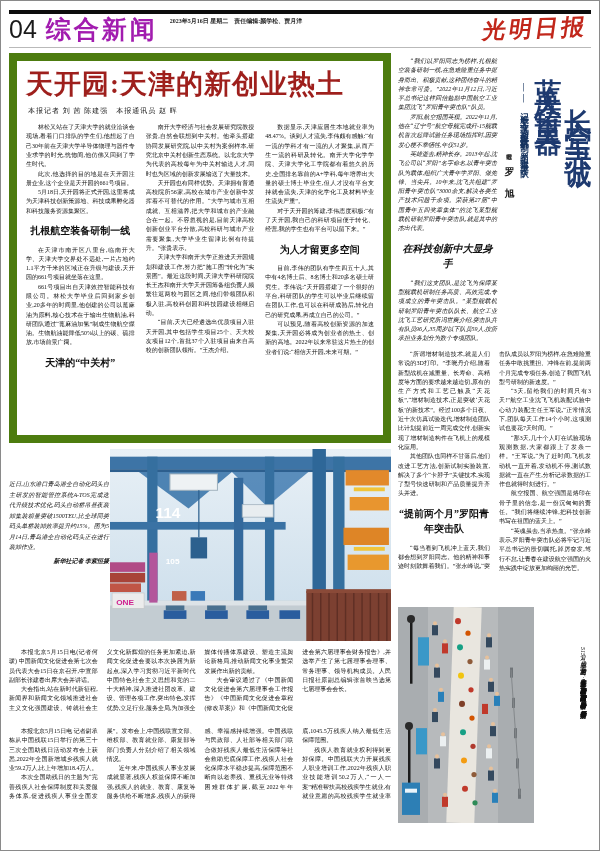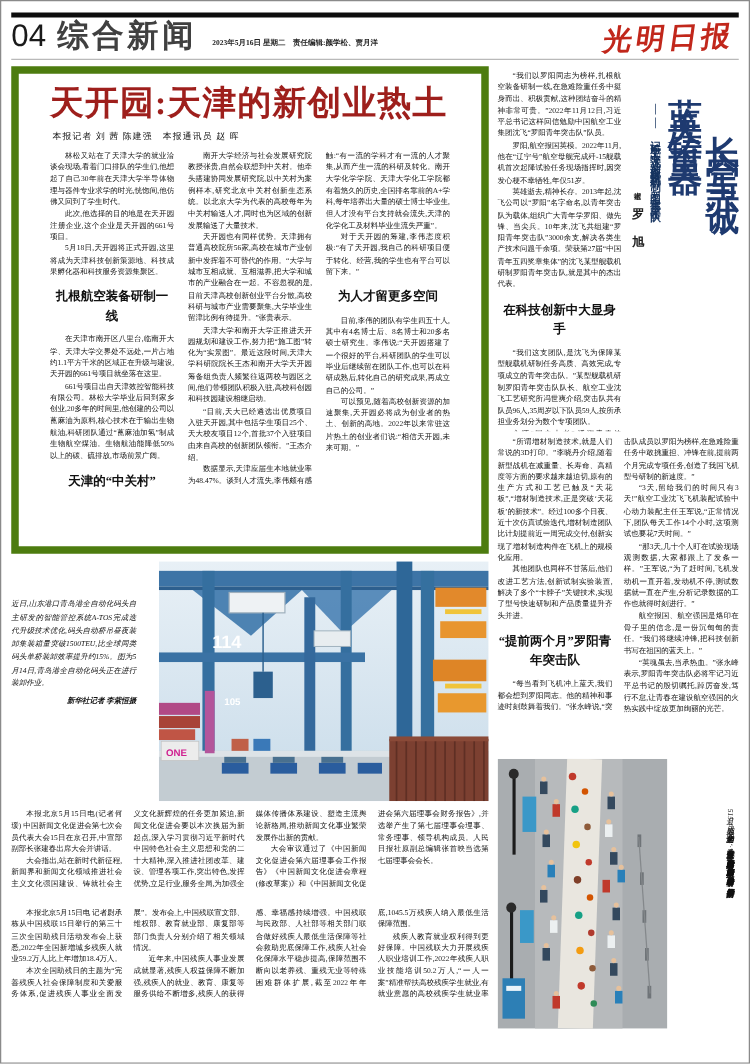--- a/index.html
+++ b/index.html
@@ -1,55 +1,55 @@
 <!DOCTYPE html>
 <html><head>
 <meta charset="utf-8">
 <style>
   html,body{margin:0;padding:0;background:#e9e9e9;}
   .page{width:600px;height:851px;margin:0 auto;background:#fff;border:1px solid #8a8a8a;
         box-sizing:border-box;padding:6px 8px;position:relative;overflow:hidden;
         font-family:"Liberation Serif",serif;color:#111;}
   .top-rule{height:4px;background:#0d0d0d;margin-top:3px;}
-  .hdr{display:flex;align-items:flex-end;border-bottom:1px solid #b9b9b9;padding:3px 0 5px;}
+  .hdr{display:flex;border-bottom:1px solid #b9b9b9;padding:3px 0 5px;}
   .pagenum{font-family:"Liberation Sans",sans-serif;font-size:25px;color:#1a1a1a;margin-right:9px;line-height:1;}
-  .section{font-size:25px;font-weight:bold;color:#404040;letter-spacing:3px;line-height:1;}
+  .section{font-size:25px;font-weight:bold;color:#a21caf;letter-spacing:3px;line-height:1;}
   .dateline{font-size:6px;font-weight:bold;color:#222;margin-left:12px;padding-bottom:3px;}
   .masthead{margin-left:auto;font-size:23px;font-weight:bold;color:#c1271b;
             transform:skewX(-10deg) rotate(-2deg);letter-spacing:3px;line-height:1;padding-right:4px;}
   .mainrow{display:flex;gap:7px;margin-top:5px;}
   .leftcol{width:382px;flex:none;}
   .rightcol{flex:1;min-width:0;}
 
   
-  .feature{border:6px solid #4d7c0f;box-sizing:border-box;height:390px;padding:7px 25px 4px;overflow:hidden;}
+  .feature{border:8px solid #4d7c0f;box-sizing:border-box;height:390px;padding:7px 9px 4px;overflow:hidden;}
   .f-head{font-size:27px;font-weight:bold;color:#9e1f1c;letter-spacing:1px;margin:1px 0 6px;line-height:1.15;}
   .f-byline{font-size:7px;font-weight:normal;margin:0 0 7px 2px;letter-spacing:1px;}
   .f-body{column-count:3;column-gap:11px;font-size:6px;line-height:1.55;text-align:justify;height:312px;overflow:hidden;}
   .para{margin:0;text-indent:2em;}
   .subhead{font-size:10px;font-weight:bold;text-align:center;margin:7px 0;}
 
   
-  .portfig{display:flex;gap:18px;height:192px;margin-top:6px;justify-content:flex-end;}
+  .portfig{display:flex;gap:1px;height:192px;margin-top:6px;justify-content:flex-end;}
   .port-cap{width:100px;flex:none;font-size:6px;line-height:1.75;text-align:justify;
             font-style:italic;padding-top:30px;box-sizing:border-box;}
   .port-credit{font-style:italic;font-weight:bold;text-align:right;margin-top:3px;font-size:6px;}
   .photo{flex:1;min-width:0;overflow:hidden;}
   .photo svg{display:block;width:100%;height:100%;}
 
   
   .barticle{margin-top:7px;}
   .b-head{font-size:20px;font-weight:bold;letter-spacing:0;line-height:1.1;margin:0 0 5px;
           text-align:justify;text-align-last:justify;}
   .b-body{column-count:4;column-gap:9px;font-size:6px;line-height:1.55;text-align:justify;overflow:hidden;}
   .b-body.a{height:72px;} .b-body.b{height:76px;}
 
   
   .skytop{display:flex;height:292px;overflow:hidden;}
-  .sky-text{flex:1;min-width:0;font-size:6px;line-height:1.55;text-align:justify;overflow:hidden;padding:4px 5px 0 0;}
+  .sky-text{flex:1;min-width:0;font-size:6px;line-height:1.55;text-align:justify;overflow:hidden;padding:4px 5px 0 0;font-style:italic;}
   .v{writing-mode:vertical-rl;}
   .headblock{flex:none;display:flex;gap:3px;padding-top:4px;}
   .sky-byline{font-size:6px;padding-top:92px;color:#222;}
   .sky-byline .nm{font-size:10px;font-weight:bold;letter-spacing:9px;margin-top:8px;display:inline-block;}
   .sky-sub{font-size:8.5px;font-weight:bold;letter-spacing:2.5px;padding-top:26px;color:#15335f;}
   .sky-h{font-size:27px;font-weight:bold;color:#1e3a70;letter-spacing:13px;line-height:1;}
   .sky-h.h2{padding-top:30px;}
   .skybottom{column-count:2;column-gap:9px;font-size:6px;line-height:1.55;text-align:justify;
              height:250px;overflow:hidden;margin-top:5px;}
   .foodfig{display:flex;gap:5px;height:216px;margin-top:7px;}

